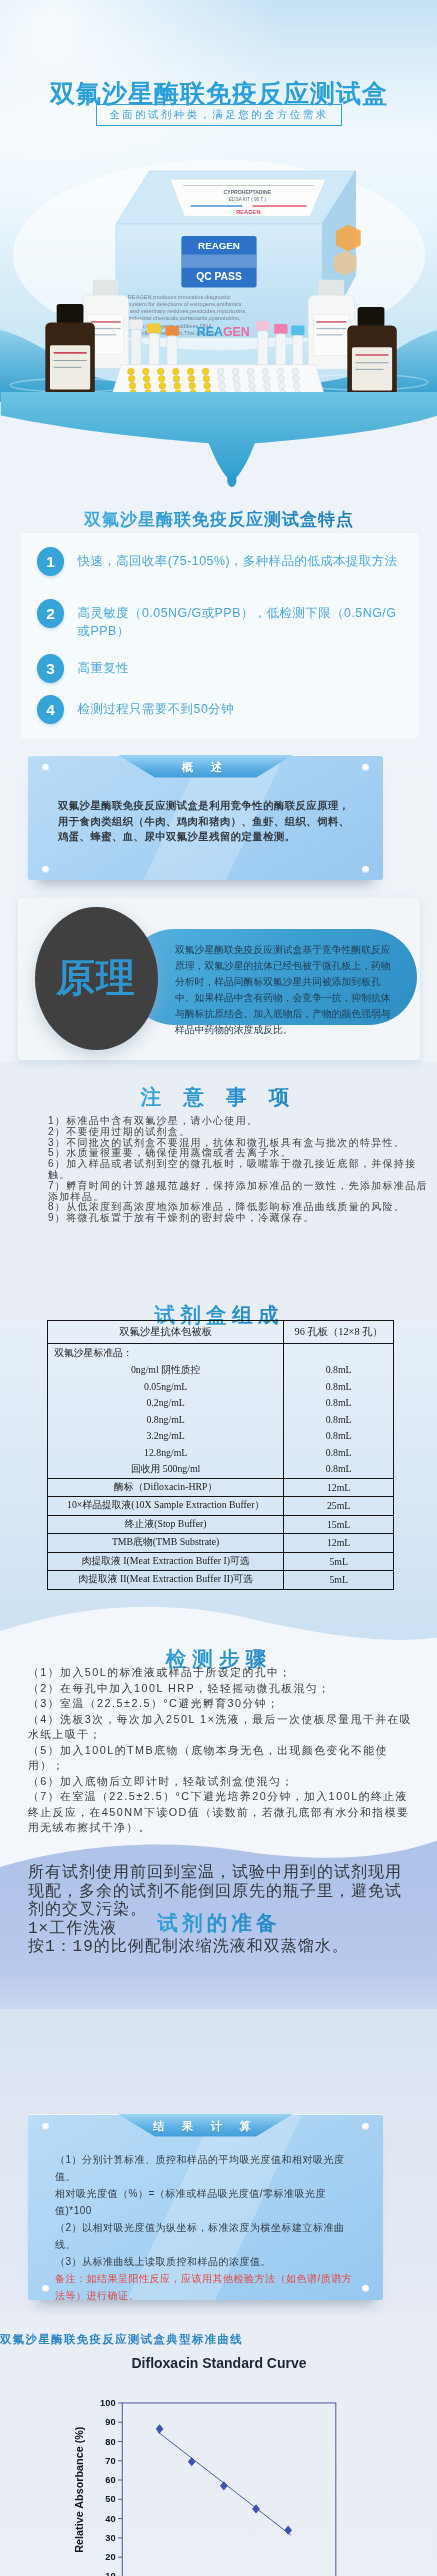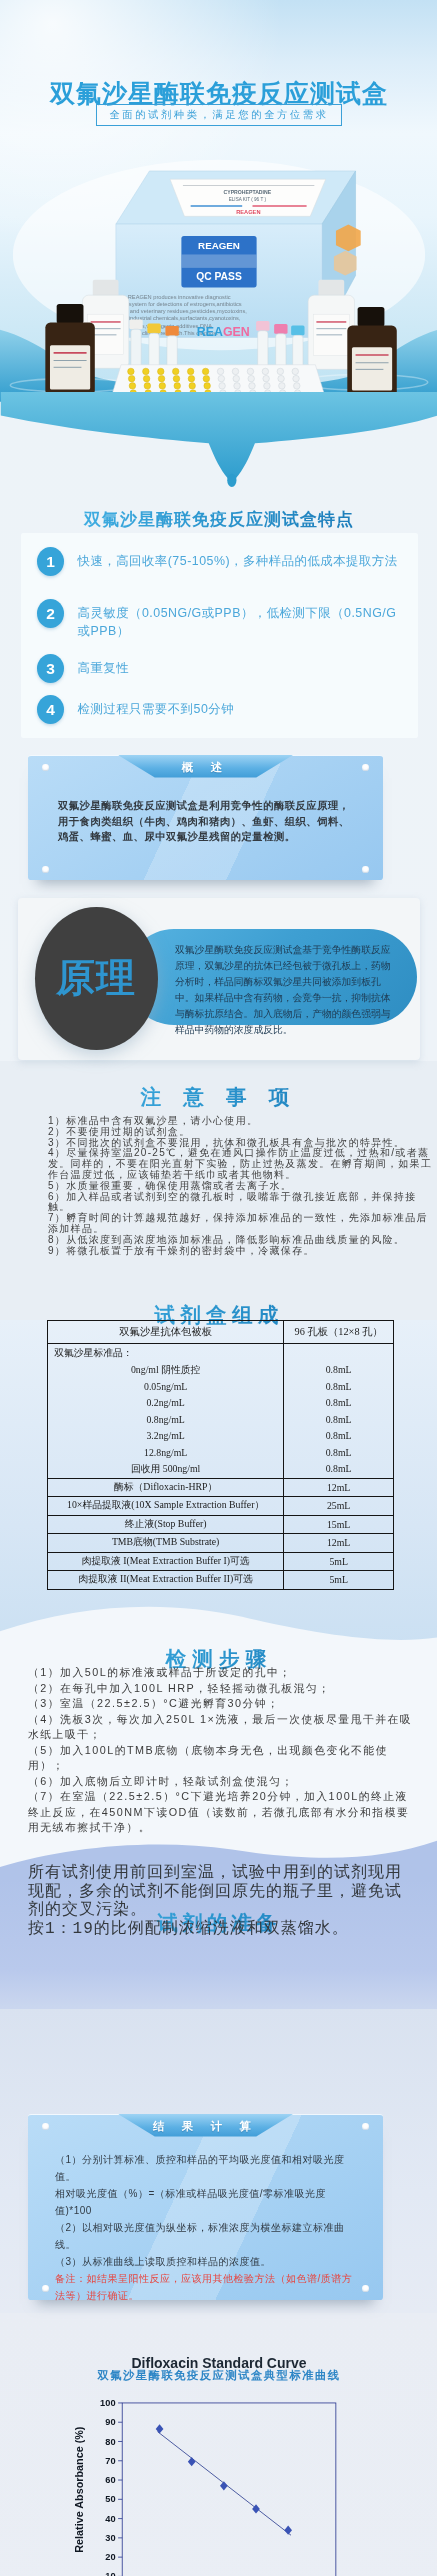--- a/index.html
+++ b/index.html
@@ -89,22 +89,22 @@
   .std-item,.std-val{height:16.5px;line-height:16.5px;text-align:center;}
   .plain-row td{height:17.5px;text-align:center;}
   
   .steps{position:absolute;top:1665px;left:28px;width:385px;
     font-size:10.8px;line-height:15.5px;letter-spacing:1.5px;color:#3a3a3a;}
   
   .wave-svg{position:absolute;left:0;}
   .prep-text{position:absolute;top:1864px;left:28px;width:385px;
     font-size:16px;line-height:18.5px;letter-spacing:1px;color:#33383d;font-family:Liberation Mono, monospace;}
   
-  #curve-heading{position:absolute;top:2332px;left:0;width:438px;text-align:center;
-    font-size:11.3px;font-weight:bold;color:#2e86c6;letter-spacing:1.5px;margin-top:36px;}
+  #curve-heading{position:absolute;top:2332px;left:0;width:438px;
+    font-size:11.3px;font-weight:bold;color:#2e86c6;letter-spacing:1.5px;}
   #chart-title{position:absolute;top:2355px;left:0;width:438px;text-align:center;
     font-size:14px;font-weight:bold;color:#1c2733;}
   #curve-svg{position:absolute;top:2391px;left:62px;}
   #curve-svg .tick{font:bold 18px "Liberation Sans",sans-serif;fill:#0f1722;}
   #curve-svg .axis-label{font:bold 21px "Liberation Sans",sans-serif;fill:#0f1722;}
 </style>
 </head>
 <body>
 
 <div id="page">
@@ -322,21 +322,20 @@
     <div class="principle-ellipse">
       <span class="principle-label">原理</span>
     </div>
   </section>
 
   <h2 class="grad-h" id="precautions-heading">注 意 事 项</h2>
   <div class="precautions-list" id="precautions-list">
       <div>1）标准品中含有双氟沙星，请小心使用。</div>
       <div>2）不要使用过期的试剂盒。</div>
       <div>3）不同批次的试剂盒不要混用，抗体和微孔板具有盒与批次的特异性。</div>
-      <div>4）尽量保持室温20-25℃，避免在通风口操作防止温度过低，过热和/或者蒸发。同样的，不要在阳光直射下实验，防止过热及蒸发。在孵育期间，如果工作台温度过低，应该铺垫若干纸巾或者其他物料。</div>
       <div>5）水质量很重要，确保使用蒸馏或者去离子水。</div>
       <div>6）加入样品或者试剂到空的微孔板时，吸嘴靠于微孔接近底部，并保持接触。</div>
       <div>7）孵育时间的计算越规范越好，保持添加标准品的一致性，先添加标准品后添加样品。</div>
       <div>8）从低浓度到高浓度地添加标准品，降低影响标准品曲线质量的风险。</div>
       <div>9）将微孔板置于放有干燥剂的密封袋中，冷藏保存。</div>
     </div>
 
   <h2 class="grad-h" id="kit-heading">试剂盒组成</h2>
   <table class="kit-table" id="kit-table">
     <tbody>
@@ -406,20 +405,21 @@
       <div>（6）加入底物后立即计时，轻敲试剂盒使混匀；</div>
       <div>（7）在室温（22.5±2.5）°C下避光培养20分钟，加入100L的终止液终止反应，在450NM下读OD值（读数前，若微孔底部有水分和指模要用无绒布擦拭干净）。</div>
     </div>
 
   <svg class="wave-svg" style="top:1832px" width="438" height="48" viewBox="0 0 850 93">
     <path d="M0,68 C130,28 300,12 450,34 C620,60 740,54 850,16 L850,93 L0,93 Z" fill="#b0c3e9"></path>
   </svg>
   <h2 class="grad-h" id="prep-heading">试剂的准备</h2>
   <div class="prep-text">
     <div>所有试剂使用前回到室温，试验中用到的试剂现用现配，多余的试剂不能倒回原先的瓶子里，避免试剂的交叉污染。</div>
+    <div>1×工作洗液</div>
     <div>按1：19的比例配制浓缩洗液和双蒸馏水。</div>
   </div>
 
   <section class="blue-panel" id="results-panel">
     <div class="streak"></div>
     <div class="ribbon">结 果 计 算</div>
     <span class="dot" style="top:8.2px;left:14.4px"></span>
       <span class="dot" style="top:8.2px;right:14.4px"></span>
     <span class="dot" style="bottom:8.2px;left:14.4px"></span>
       <span class="dot" style="bottom:8.2px;right:14.4px"></span>

